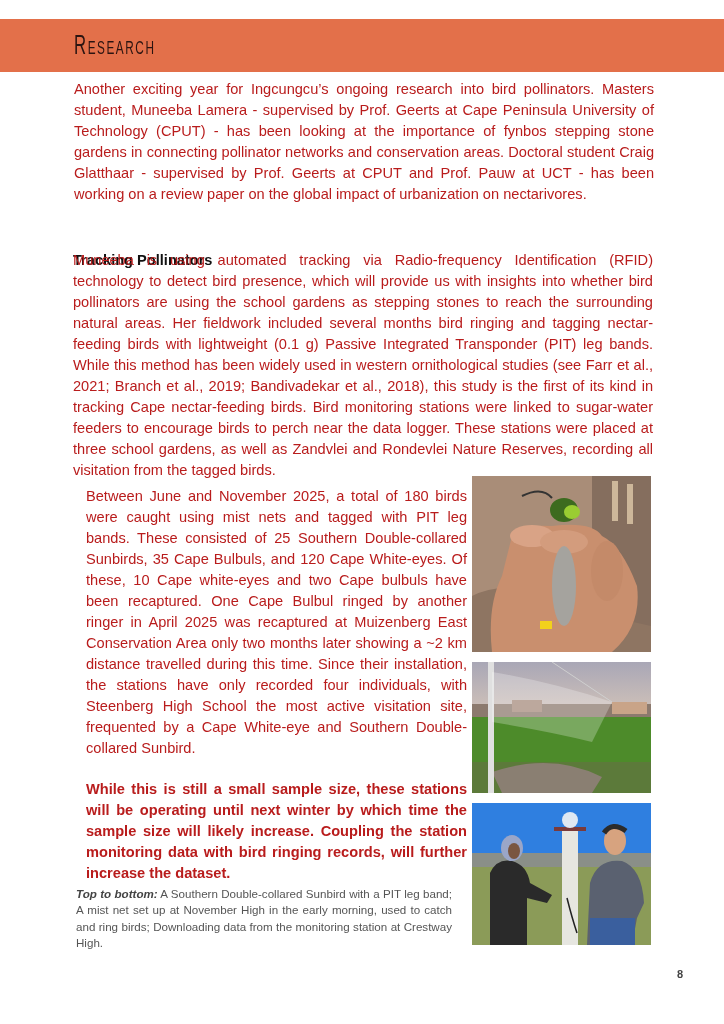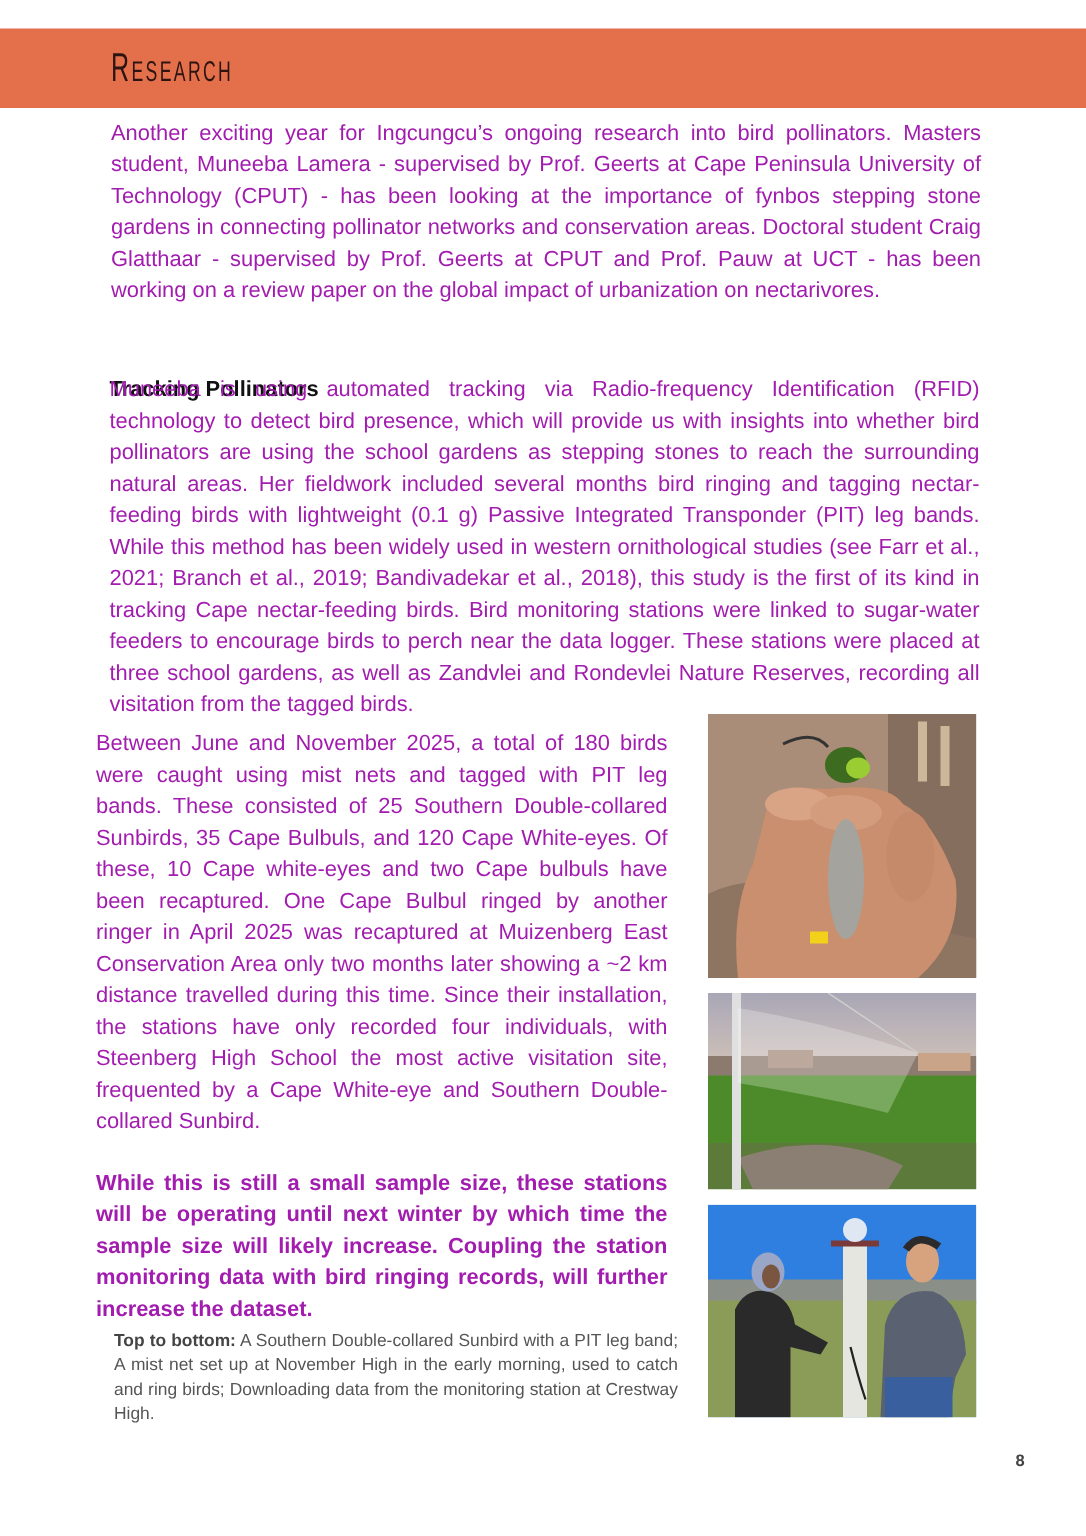--- a/index.html
+++ b/index.html
@@ -1,27 +1,27 @@
 <!DOCTYPE html>
 <html><head>
 <meta charset="utf-8">
 <style>
   html, body { margin: 0; padding: 0; background: #ffffff; }
   body { width: 724px; height: 1024px; position: relative; overflow: hidden; font-family: "Liberation Sans", sans-serif; color: #222; }
   .banner { position: absolute; left: 0; top: 19px; width: 724px; height: 53px; background: #e3704a; }
   .banner-title { position: absolute; left: 74px; top: 30px; font-family: "Liberation Sans Narrow", "Liberation Sans", sans-serif; font-size: 27px; letter-spacing: 2.5px; color: #2b1411; font-variant: small-caps; transform: scaleX(0.62); transform-origin: left center; font-weight: normal; }
-  .p { position: absolute; font-size: 14.6px; line-height: 21px; text-align: justify; color: #a21caf; margin: 0; }
+  .p { position: absolute; font-size: 14.6px; line-height: 21px; text-align: justify; color: #b91c1c; margin: 0; }
   .intro { left: 74px; top: 79px; width: 580px; }
   .heading { position: absolute; left: 73px; top: 204px; font-size: 14.6px; font-weight: bold; color: #111; margin-top: 48px; }
   .track { left: 73px; top: 250px; width: 580px; }
-  .col { left: 64px; width: 381px; line-height: 21px; }
+  .col { left: 86px; width: 381px; line-height: 21px; }
   .results { top: 486px; }
   .outlook { top: 779px; font-weight: bold; }
   .caption { position: absolute; left: 76px; top: 886px; width: 376px; font-size: 11.6px; line-height: 16.4px; text-align: justify; color: #555; }
-  .caption b { color: #444; }
+  .caption b { color: #444; font-style: italic; }
   .photo { position: absolute; left: 472px; width: 179px; overflow: hidden; }
   .photo svg { display: block; width: 100%; height: 100%; }
   .photo1 { top: 476px; height: 176px; }
   .photo2 { top: 662px; height: 131px; }
   .photo3 { top: 803px; height: 142px; }
   .page-num { position: absolute; left: 677px; top: 968px; font-size: 11px; font-weight: bold; color: #444; }
 </style>
 </head>
 <body>
 

